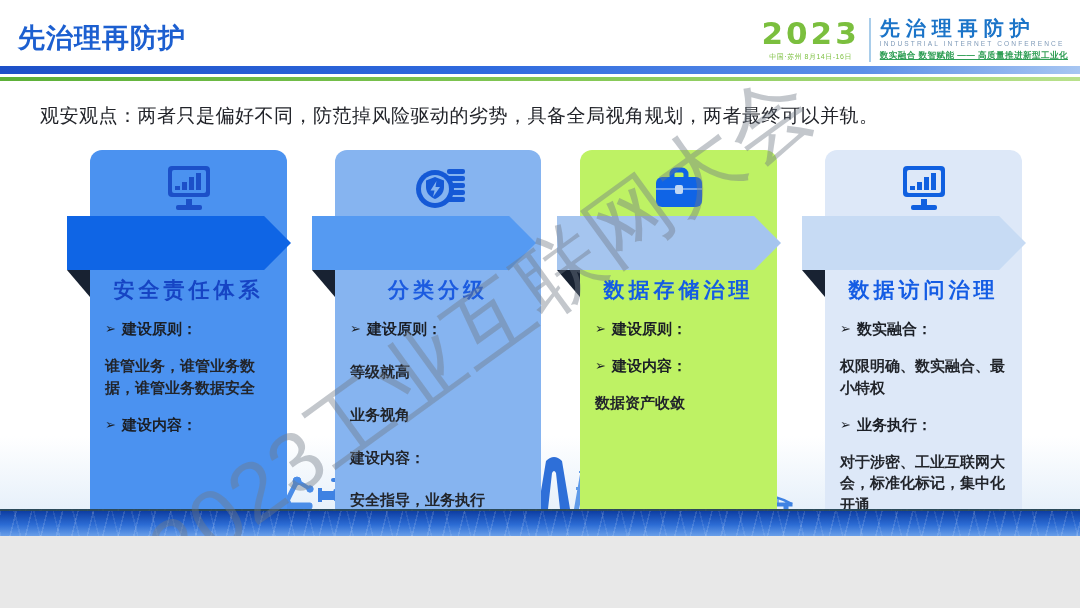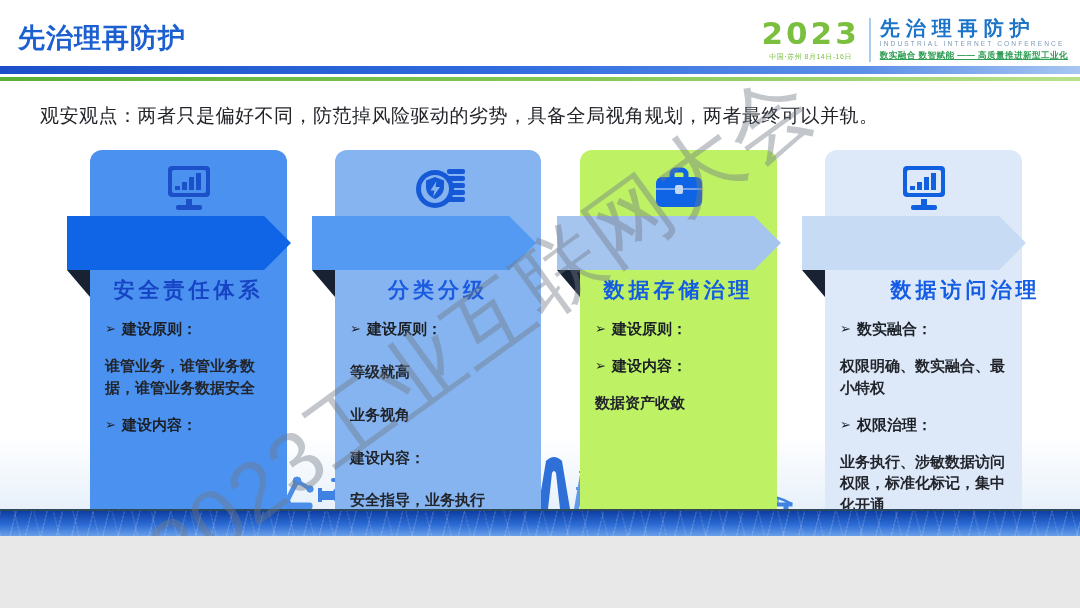--- a/index.html
+++ b/index.html
@@ -297,37 +297,37 @@
           <rect x="12" y="21" width="5" height="4" fill="currentColor"></rect>
           <rect x="19" y="17" width="5" height="8" fill="currentColor"></rect>
           <rect x="26" y="12" width="5" height="13" fill="currentColor"></rect>
           <rect x="33" y="8" width="5" height="17" fill="currentColor"></rect>
           <rect x="23" y="34" width="6" height="6" fill="currentColor"></rect>
           <rect x="13" y="40" width="26" height="5" rx="2" fill="currentColor"></rect>
         </svg>
       </div>
       <div class="card-arrow" style="background: rgb(199, 219, 244);"></div>
       <div class="card-fold" style="background: rgb(24, 34, 50);"></div>
-      <div class="card-title" style="color: rgb(20, 92, 228); padding-left: 42px;">数据访问治理</div>
+      <div class="card-title" style="color: rgb(20, 92, 228);">数据访问治理</div>
       <div class="card-body">
         <div class="item head">
           <span class="marker">➢</span>
           <span>数实融合：</span>
           </div>
         <div class="item">
 
           <span>权限明确、数实融合、最小特权</span>
           </div>
         <div class="item head">
           <span class="marker">➢</span>
-          <span>权限治理：</span>
-          </div>
-        <div class="item">
-
-          <span>业务执行、涉敏数据访问权限，标准化标记，集中化开通</span>
+          <span>业务执行：</span>
+          </div>
+        <div class="item">
+
+          <span>对于涉密、工业互联网大会，标准化标记，集中化开通</span>
           </div>
       </div>
     </div>
 
   </div>
 
   <div class="watermark" style="color: rgba(112, 122, 133, 0.42);">2023工业互联网大会</div>
 
 </div>
 

